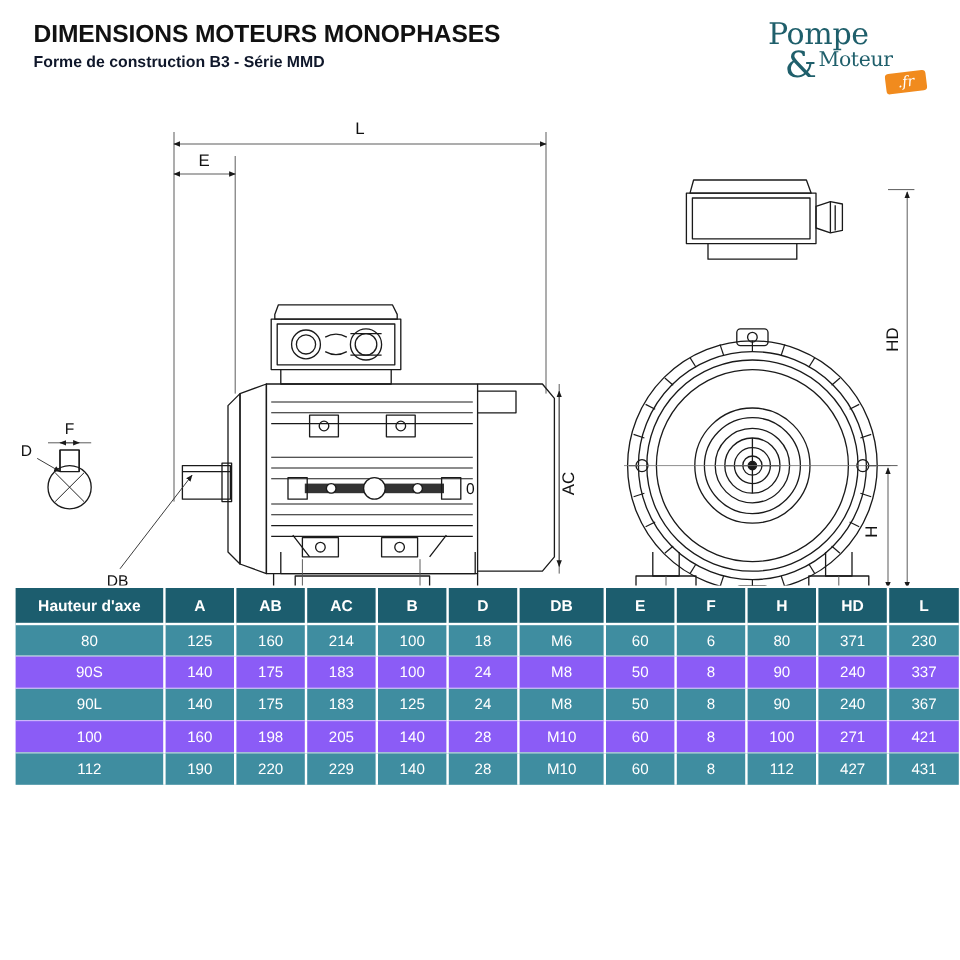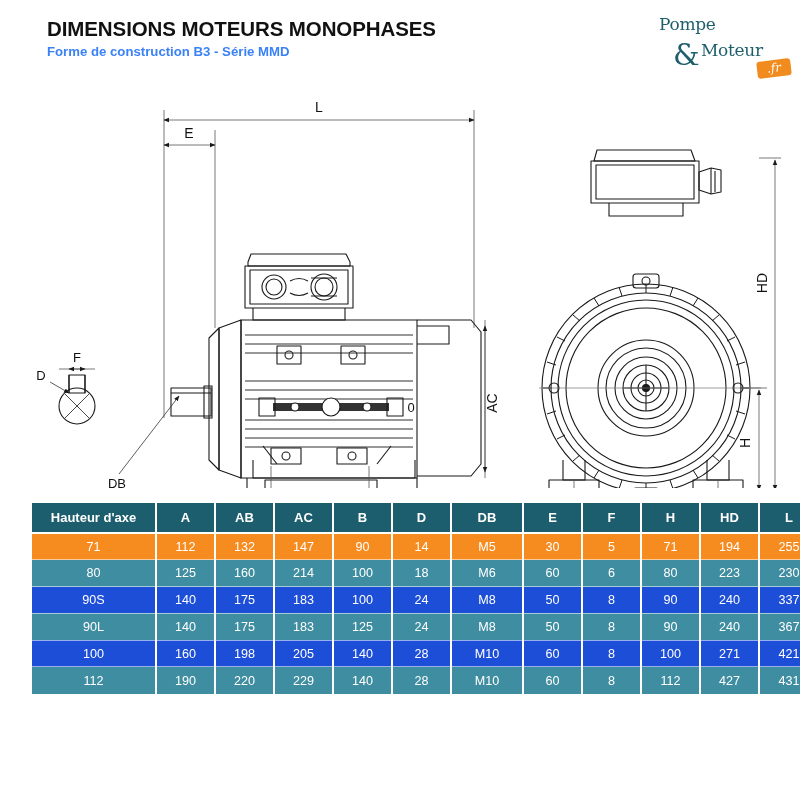--- a/index.html
+++ b/index.html
@@ -7,21 +7,20 @@
     margin: 0; padding: 0;
     width: 800px; height: 800px;
     background: #ffffff;
     font-family: "Liberation Sans", sans-serif;
     overflow: hidden;
   }
   #page {
     position: relative;
     width: 738px; height: 800px;
     background: #ffffff;
-    margin-left: 19px;
   }
 
   
   #header {
     position: absolute;
     left: 0; top: 0;
     width: 800px; height: 92px;
   }
   #title-block {
     position: absolute;
@@ -31,36 +30,36 @@
     font-size: 20.5px;
     font-weight: bold;
     letter-spacing: -0.1px;
     color: #111111;
     line-height: 1.12;
     white-space: nowrap;
   }
   #sub-title {
     font-size: 13.2px;
     font-weight: bold;
-    color: #3b82f6;
+    color: #0f172a;
     margin-top: 3px;
     white-space: nowrap;
   }
 
   
   #logo {
     position: absolute;
     right: 16px; top: 14px;
     width: 150px; height: 62px;
   }
   #logo-pompe {
     position: absolute;
     left: 6px; top: 0px;
     font-family: "DejaVu Serif", serif;
-    font-size: 17px;
+    font-size: 25px;
     color: #1f5f6b;
     letter-spacing: -0.3px;
   }
   #logo-amp {
     position: absolute;
     left: 20px; top: 23px;
     font-family: "DejaVu Serif", serif;
     font-size: 30px;
     color: #1f5f6b;
   }
@@ -96,21 +95,21 @@
   #drawing {
     position: absolute;
     left: 0; top: 88px;
     width: 800px; height: 400px;
   }
   #drawing svg { display: block; }
 
   
   #table-wrap {
     position: absolute;
-    left: 13px; top: 503px;
+    left: 13px; top: 490px;
     width: 774px;
   }
   table {
     border-collapse: collapse;
     width: 774px;
     table-layout: fixed;
   }
   th, td {
     text-align: center;
     color: #ffffff;
@@ -122,21 +121,21 @@
   }
   th:last-child, td:last-child { border-right: none; }
   thead th {
     background: #1c5d6e;
     font-weight: bold;
     font-size: 13px;
     height: 30px;
     border-bottom: 2px solid #ffffff;
   }
   tbody tr.odd  td { background: #3f8da0; }
-  tbody tr.even td { background: #1d4ed8; }
+  tbody tr.even td { background: #8b5cf6; }
   tbody tr.hl   td { background: #f68b1f; }
   tbody tr:last-child td { border-bottom: none; }
   col.c-first { width: 124px; }
   col.c-rest  { width: 59px; }
   col.c-db    { width: 72px; }
 </style>
 </head>
 <body>
 
 <div id="page">
@@ -427,46 +426,32 @@
             <th>D</th>
             <th>DB</th>
             <th>E</th>
             <th>F</th>
             <th>H</th>
             <th>HD</th>
             <th>L</th>
           </tr>
       </thead>
       <tbody id="tbody">
-          <tr class="hl">
-            <td>71</td>
-            <td>112</td>
-            <td>132</td>
-            <td>147</td>
-            <td>90</td>
-            <td>14</td>
-            <td>M5</td>
-            <td>30</td>
-            <td>5</td>
-            <td>71</td>
-            <td>194</td>
-            <td>255</td>
-          </tr>
           <tr class="odd">
             <td>80</td>
             <td>125</td>
             <td>160</td>
             <td>214</td>
             <td>100</td>
             <td>18</td>
             <td>M6</td>
             <td>60</td>
             <td>6</td>
             <td>80</td>
-            <td>223</td>
+            <td>371</td>
             <td>230</td>
           </tr>
           <tr class="even">
             <td>90S</td>
             <td>140</td>
             <td>175</td>
             <td>183</td>
             <td>100</td>
             <td>24</td>
             <td>M8</td>

